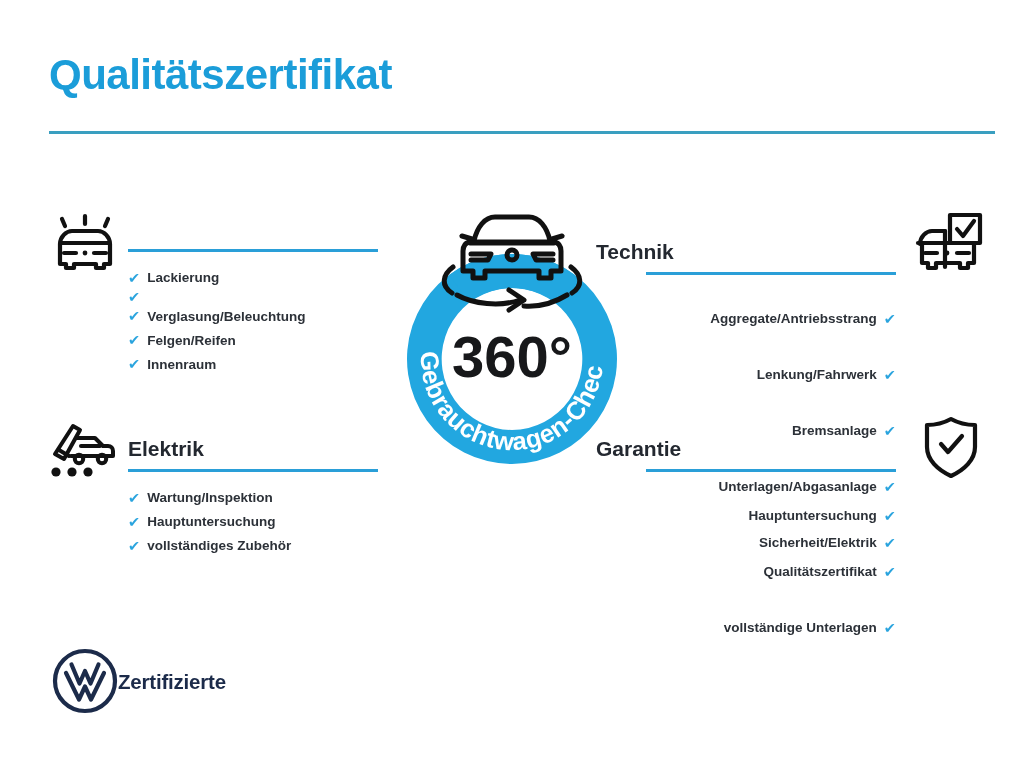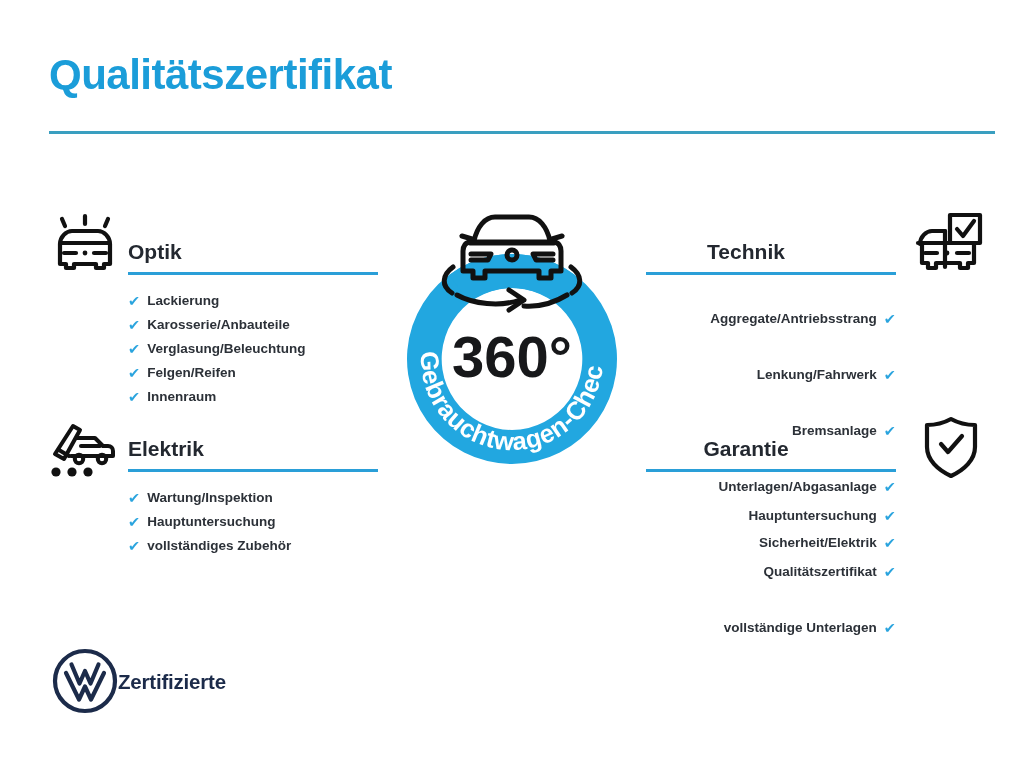--- a/index.html
+++ b/index.html
@@ -37,21 +37,21 @@
     height: 3px;
     background: #3a9fc0;
   }
 
   
   .section {
     position: absolute;
     width: 300px;
   }
   .section.left  { left: 128px; }
-  .section.right { right: 128px; text-align: center; }
+  .section.right { right: 128px; text-align: left; }
 
   .section-head {
     font-size: 21px;
     font-weight: bold;
     color: #232830;
     line-height: 1.1;
     white-space: nowrap;
     margin: 0;
   }
   .section-rule {
@@ -138,30 +138,28 @@
     <path d="M60 7 L57 14"></path>
     <path d="M12 32 C12 25 18 19 24 19 L50 19 C56 19 62 25 62 32 L62 52 L56 52 L56 56 L48 56 L48 52 L26 52 L26 56 L18 56 L18 52 L12 52 Z"></path>
     <path d="M13 31 L61 31"></path>
     <path d="M16 41 L28 41"></path>
     <path d="M46 41 L58 41"></path>
     <circle cx="37" cy="41" r="2.4" fill="#111111" stroke="none"></circle>
   </svg>
 </div>
 
 <div class="section left" style="top:240px;">
-  <div class="section-head">Optik</div>
   <div class="section-rule"></div>
   <ul class="section-list">
     <li>
         <span class="tick">✔</span>
         <span>Lackierung</span>
       </li>
     <li>
         <span class="tick">✔</span>
-        <span>Karosserie/Anbauteile</span>
       </li>
     <li>
         <span class="tick">✔</span>
         <span>Verglasung/Beleuchtung</span>
       </li>
     <li>
         <span class="tick">✔</span>
         <span>Felgen/Reifen</span>
       </li>
     <li>

